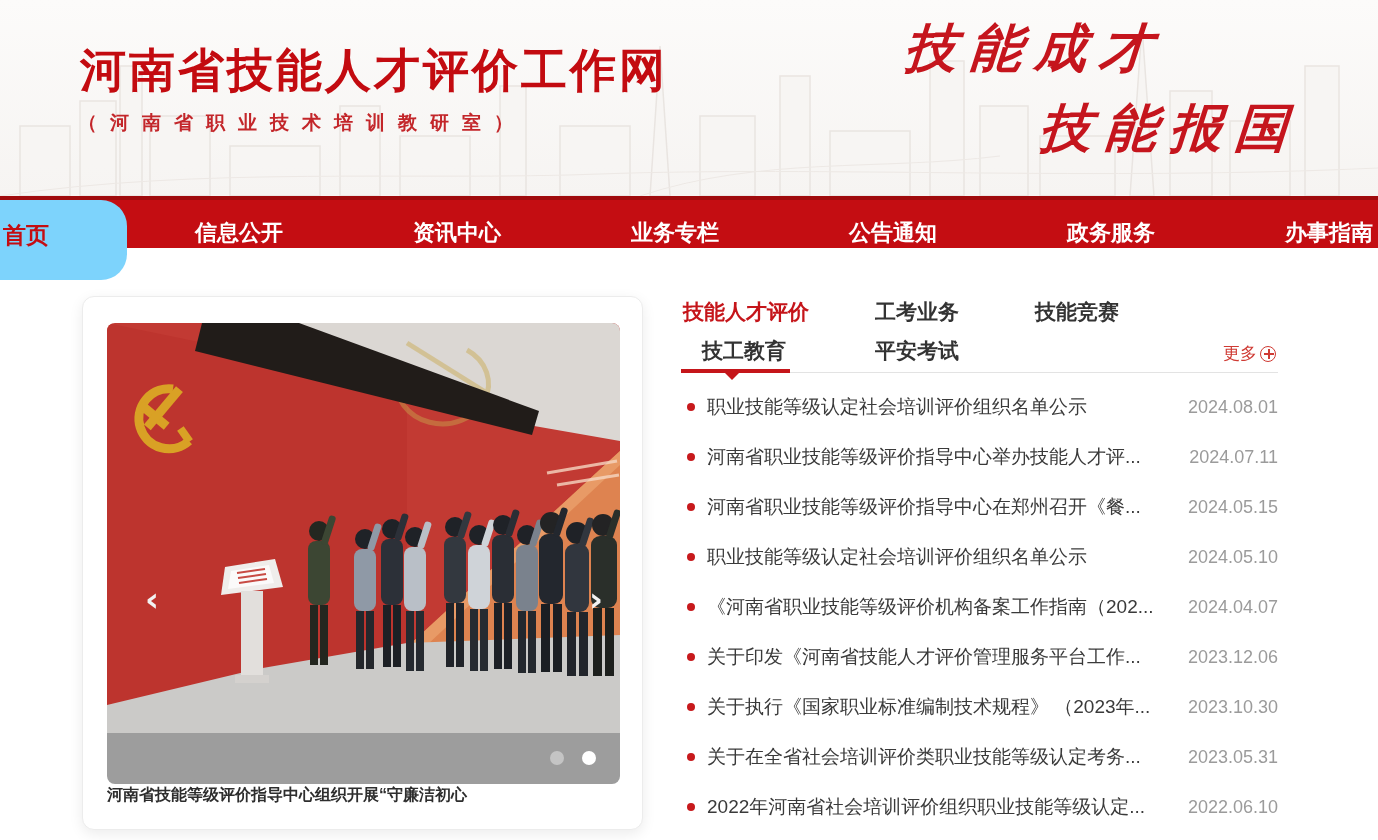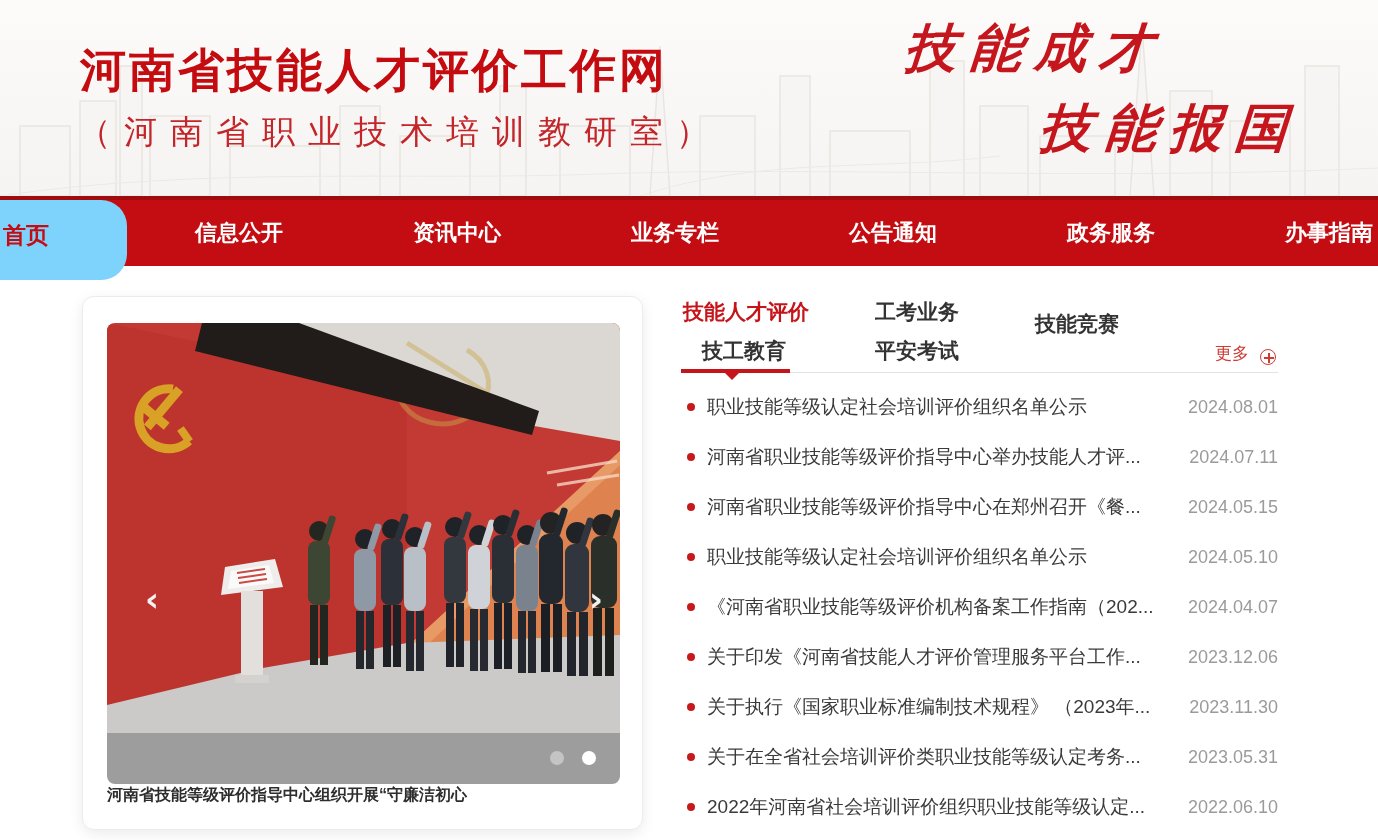--- a/index.html
+++ b/index.html
@@ -5,31 +5,31 @@
   * { margin:0; padding:0; box-sizing:border-box; }
   body { font-family:"Liberation Sans", sans-serif; background:#fff; }
   .page { position:relative; width:1378px; height:840px; overflow:hidden; background:#fff; }
 
   
   .header { position:absolute; left:0; top:0; width:1378px; height:196px;
             background:linear-gradient(#fcfbfa,#f6f4f2); overflow:hidden; }
   .skyline { position:absolute; left:0; bottom:0; width:1378px; height:190px; opacity:.85; }
   .site-title { position:absolute; left:80px; top:40px; font-size:46px; font-weight:bold;
                 color:#c30b10; letter-spacing:3px; white-space:nowrap; }
-  .site-subtitle { position:absolute; left:78px; top:110px; font-size:33px; color:#c3262a;
-                   letter-spacing:13px; white-space:nowrap; }
+  .site-subtitle { position:absolute; left:78px; top:110px; font-size:19px; color:#c3262a;
+                   letter-spacing:13px; white-space:nowrap;font-weight:bold; }
   .slogan { position:absolute; color:#c5151d; font-family:"DejaVu Serif", serif;
             font-weight:bold; font-style:italic; font-size:52px; letter-spacing:13px;
             white-space:nowrap; transform:skewX(-4deg); }
   .slogan-1 { left:905px; top:14px; }
   .slogan-2 { left:1040px; top:94px; }
 
   
   .nav-topline { position:absolute; left:0; top:196px; width:1378px; height:4px; background:#a00b0d; }
-  .nav-bar { position:absolute; left:0; top:200px; width:1378px; height:66px; background:#c40d12; }
+  .nav-bar { position:absolute; left:0; top:200px; width:1378px; height:48px; background:#c40d12; }
   .nav-cells { position:absolute; left:-88px; top:0; height:66px; display:flex; }
   .nav-cell { width:218px; height:66px; display:flex; align-items:center; justify-content:center;
               color:#fff; font-size:22px; font-weight:bold; cursor:pointer; white-space:nowrap; }
   .nav-cell.active { visibility:hidden; }
   .home-tab { position:absolute; left:0; top:200px; width:127px; height:80px; background:#7dd3fc;
               border-radius:0 26px 26px 0; z-index:5; }
   .home-tab span { position:absolute; left:3px; top:20px; font-size:23px; font-weight:bold; color:#c40d12; }
 
   
   .card { position:absolute; left:82px; top:296px; width:561px; height:534px; background:#fff;
@@ -50,25 +50,25 @@
   .car-dot-2 { right:24px; background:#ffffff; }
   .car-caption { position:absolute; left:24px; top:488px; width:513px; font-size:16px; font-weight:bold;
                  color:#2d2d2d; white-space:nowrap; overflow:hidden; cursor:pointer; }
 
   
   .news { position:absolute; left:681px; top:296px; width:597px; height:534px; }
   .news-tab { position:absolute; font-size:21px; font-weight:bold; color:#333; cursor:pointer; white-space:nowrap; }
   .news-tab.active { color:#c5151a; }
   .tab-1 { left:2px;   top:2px; }
   .tab-2 { left:194px; top:2px; }
-  .tab-3 { left:354px; top:14px; }
+  .tab-3 { left:354px; top:2px; }
   .tab-4 { left:21px;  top:41px; }
   .tab-5 { left:194px; top:41px; }
   .more { position:absolute; right:2px; top:46px; font-size:17px; color:#cf3a33; cursor:pointer;
-          display:flex; align-items:flex-end; gap:11px; }
+          display:flex; align-items:center; gap:3px; }
   .more-icon { width:16px; height:16px; border:1.5px solid #cf3a33; border-radius:50%;
                position:relative; display:inline-block; }
   .more-icon:before, .more-icon:after { content:""; position:absolute; background:#cf3a33; }
   .more-icon:before { left:3px; top:6.5px; width:10px; height:2px; }
   .more-icon:after  { left:7px; top:2.5px; width:2px; height:10px; }
   .tab-underline { position:absolute; left:0; top:73px; width:109px; height:4px; background:#c5151a; }
   .tab-underline:after { content:""; position:absolute; left:44px; top:4px;
                          border-left:7px solid transparent; border-right:7px solid transparent;
                          border-top:7px solid #c5151a; }
   .tab-sep { position:absolute; left:109px; top:76px; width:488px; height:1px; background:#e3e3e3; }
@@ -321,21 +321,21 @@
 
         <div class="news-row">
           <span class="bullet"></span>
           <span class="news-title">关于印发《河南省技能人才评价管理服务平台工作...</span>
           <span class="news-date">2023.12.06</span>
         </div>
 
         <div class="news-row">
           <span class="bullet"></span>
           <span class="news-title">关于执行《国家职业标准编制技术规程》 （2023年...</span>
-          <span class="news-date">2023.11.30</span>
+          <span class="news-date">2023.10.30</span>
         </div>
 
         <div class="news-row">
           <span class="bullet"></span>
           <span class="news-title">关于在全省社会培训评价类职业技能等级认定考务...</span>
           <span class="news-date">2023.05.31</span>
         </div>
 
         <div class="news-row">
           <span class="bullet"></span>

